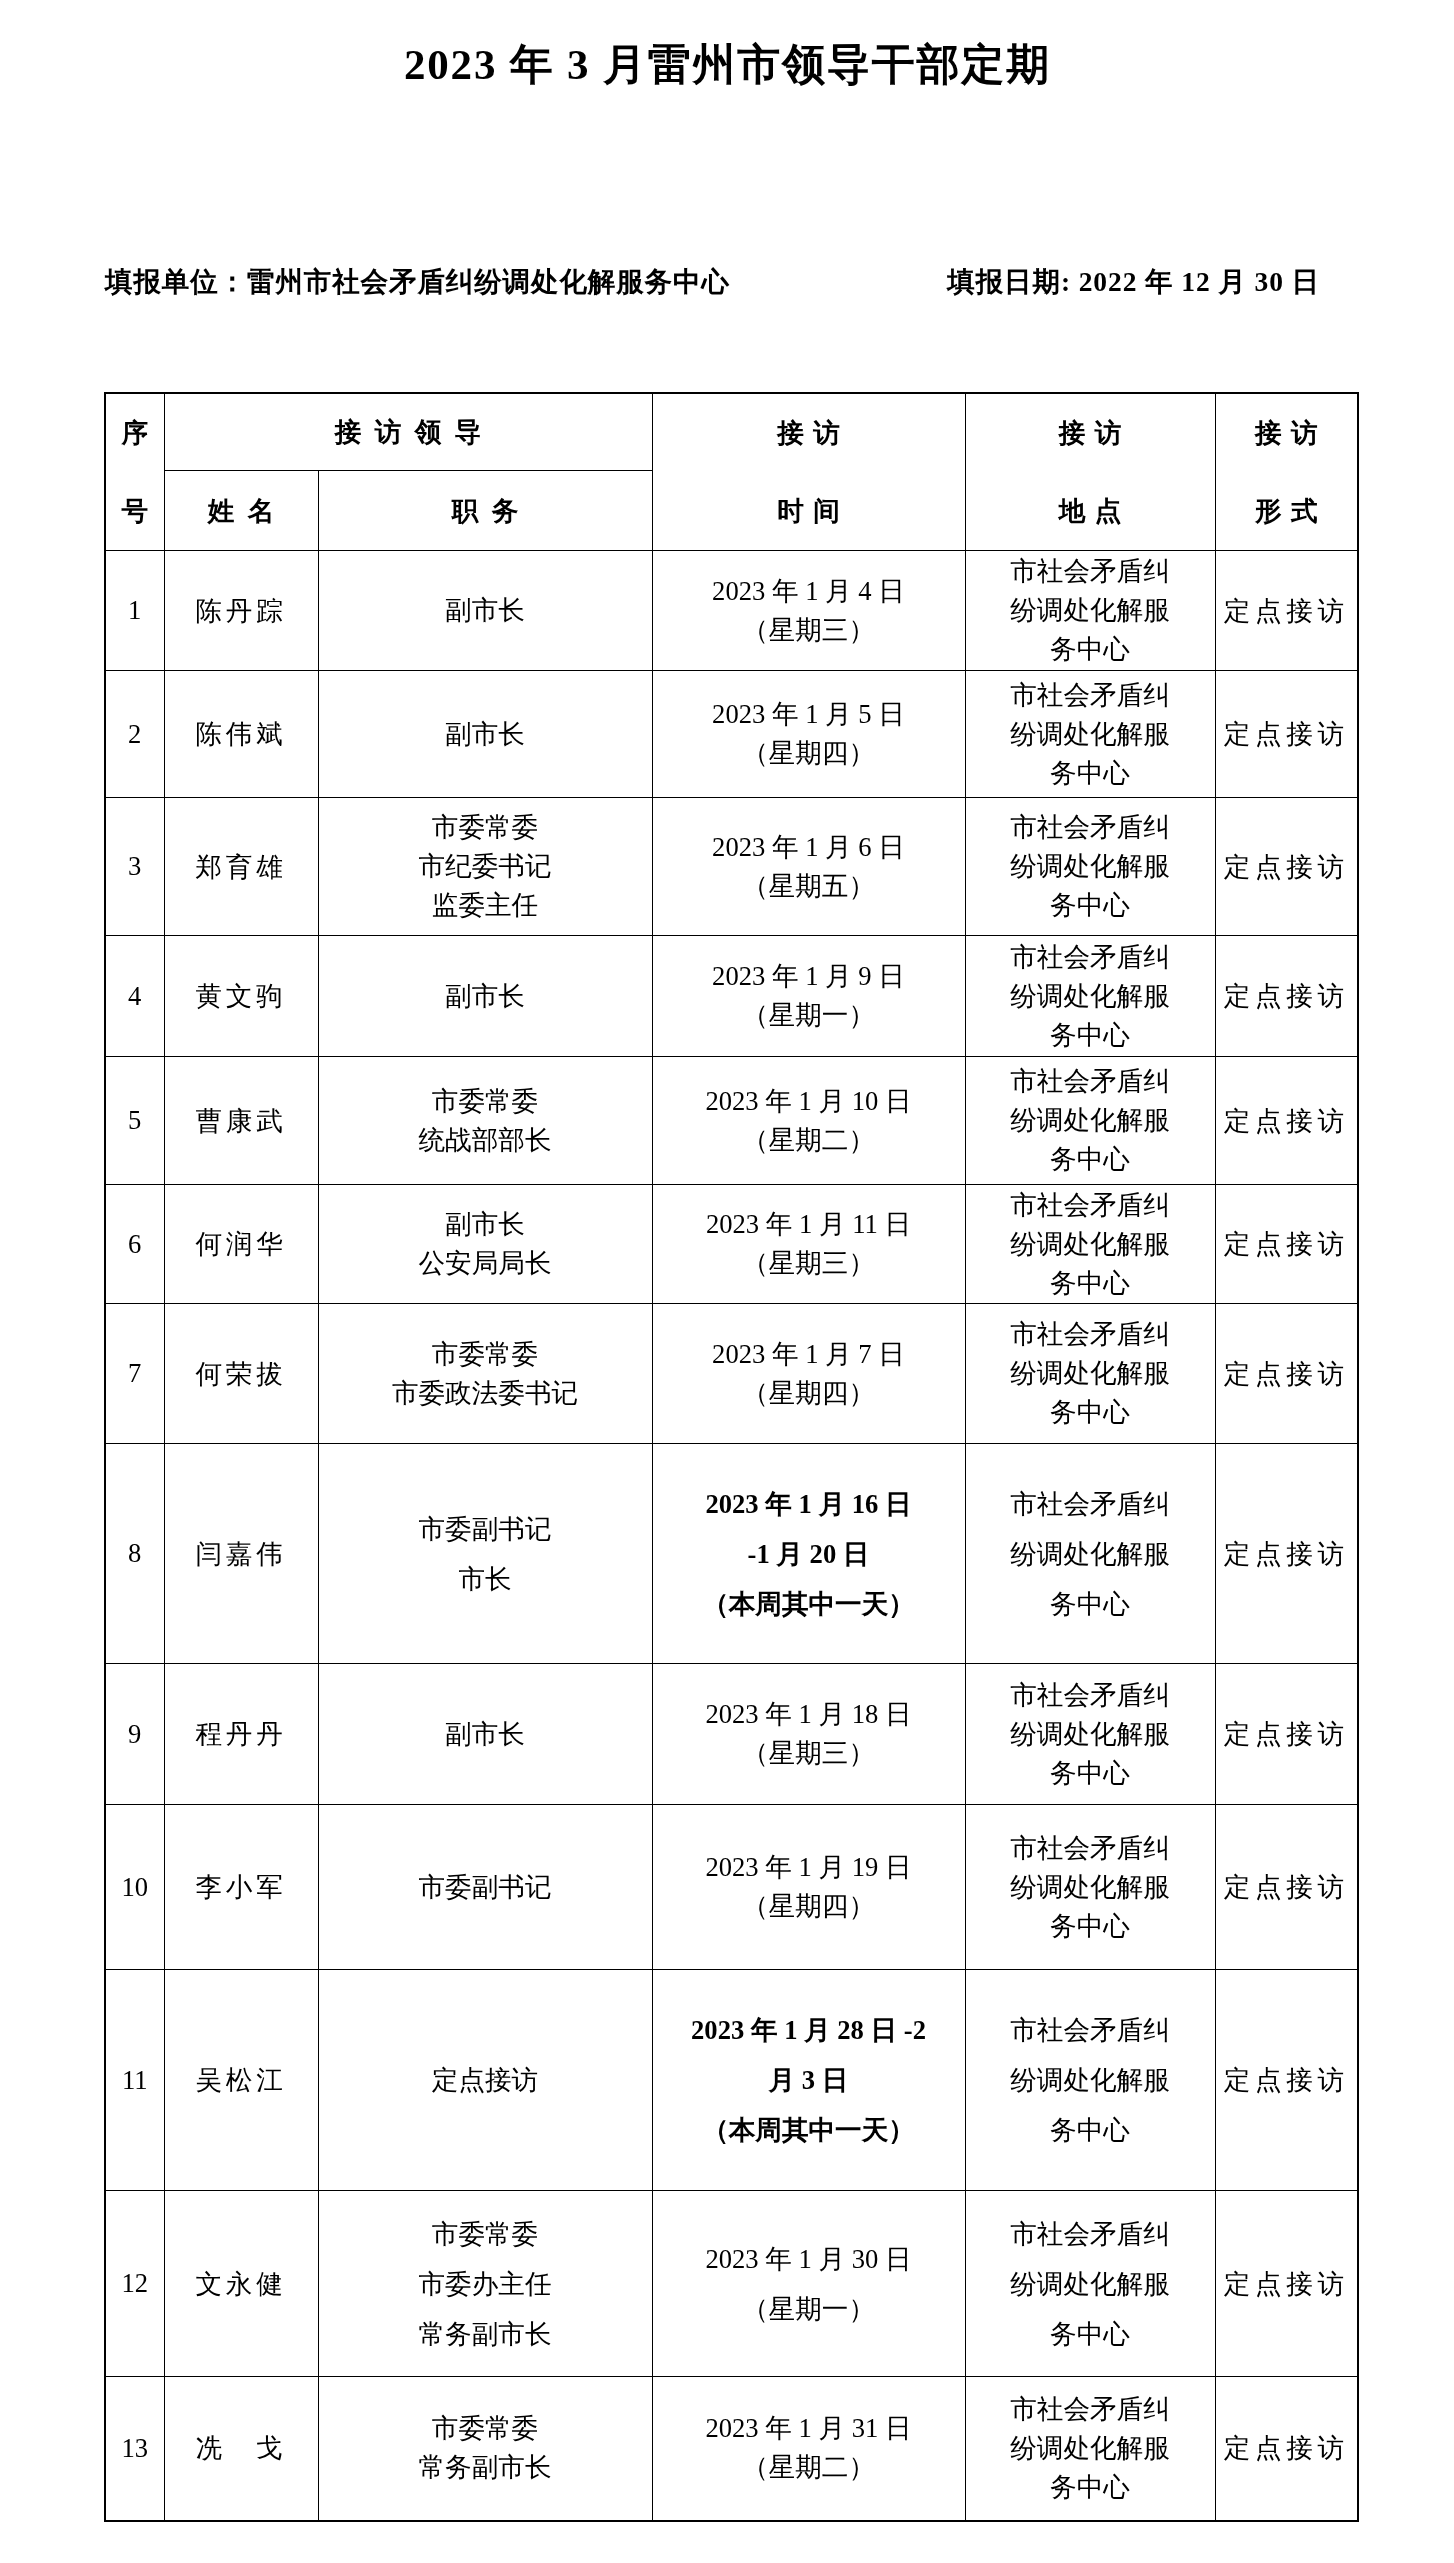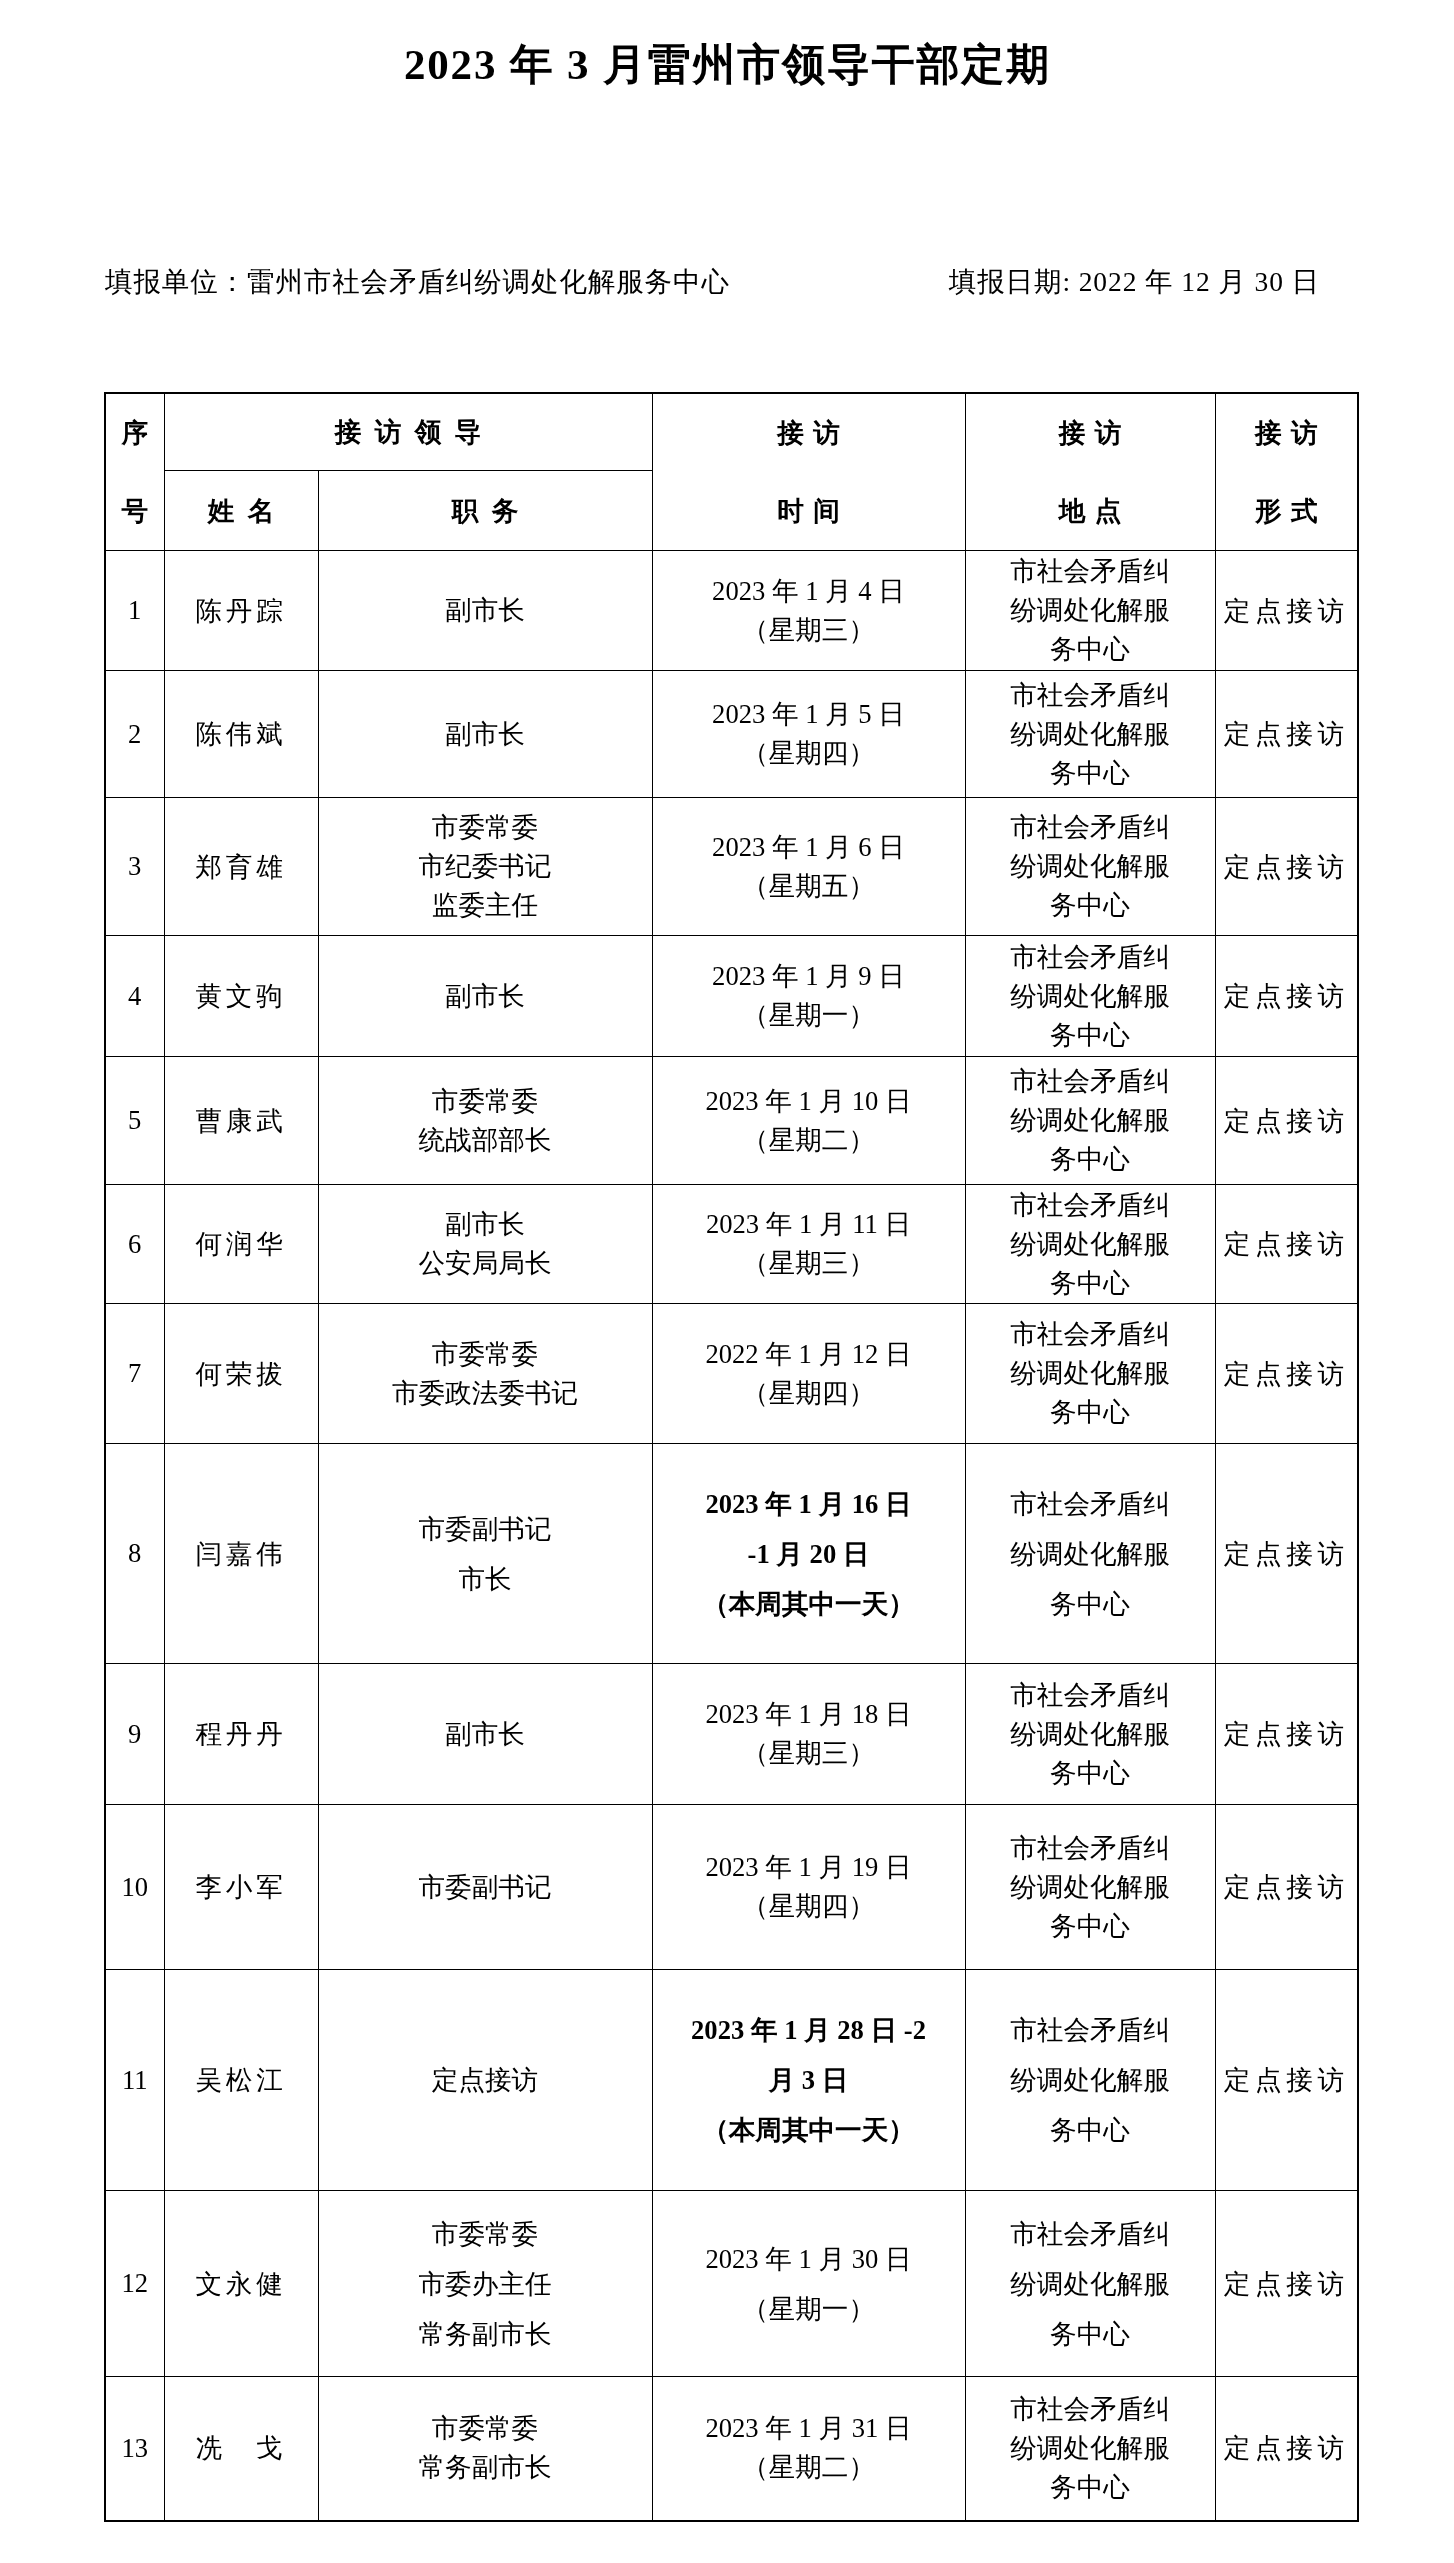--- a/index.html
+++ b/index.html
@@ -4,21 +4,21 @@
 <style>
   html,body{margin:0;padding:0;background:#ffffff;}
   body{font-family:"Liberation Serif","DejaVu Serif",serif;color:#000000;}
   .page{position:relative;width:1455px;height:2563px;background:#ffffff;overflow:hidden;}
 
   .doc-title{position:absolute;top:26px;left:0;width:100%;text-align:center;
     font-weight:bold;font-size:43px;line-height:77px;letter-spacing:1.8px;}
 
   .meta-line{position:absolute;top:264px;left:105px;width:1215px;
     display:flex;justify-content:space-between;
-    font-size:27.5px;font-weight:normal;letter-spacing:0.9px;}
+    font-size:27.5px;font-weight:bold;letter-spacing:0.9px;}
 
   table.schedule{position:absolute;top:392px;left:104px;width:1252px;
     border-collapse:collapse;table-layout:fixed;border:2.8px solid #000;}
   table.schedule td{border:1.8px solid #000;text-align:center;vertical-align:middle;
     font-size:26.6px;padding:0;overflow:hidden;}
 
   thead td{font-weight:bold;font-size:28px;}
   .hdr-sp{letter-spacing:0.5em;text-indent:0.5em;margin-left:36px;}
   .hdr-lines div{line-height:78px;letter-spacing:0.35em;text-indent:0.35em;}
 
@@ -185,21 +185,21 @@
           <td class="form-cell">定点接访</td>
         </tr>
         <tr style="height: 140px;">
           <td class="no-cell">7</td>
           <td class="name-cell">何荣拔</td>
           <td class="lines">
             <div>市委常委</div>
             <div>市委政法委书记</div>
           </td>
           <td class="lines">
-            <div>2022 年 1 月 12 日</div>
+            <div>2023 年 1 月 7 日</div>
             <div>（星期四）</div>
           </td>
           <td class="lines">
             <div>市社会矛盾纠</div>
             <div>纷调处化解服</div>
             <div>务中心</div>
           </td>
           <td class="form-cell">定点接访</td>
         </tr>
         <tr class="tall" style="height: 220px;">

